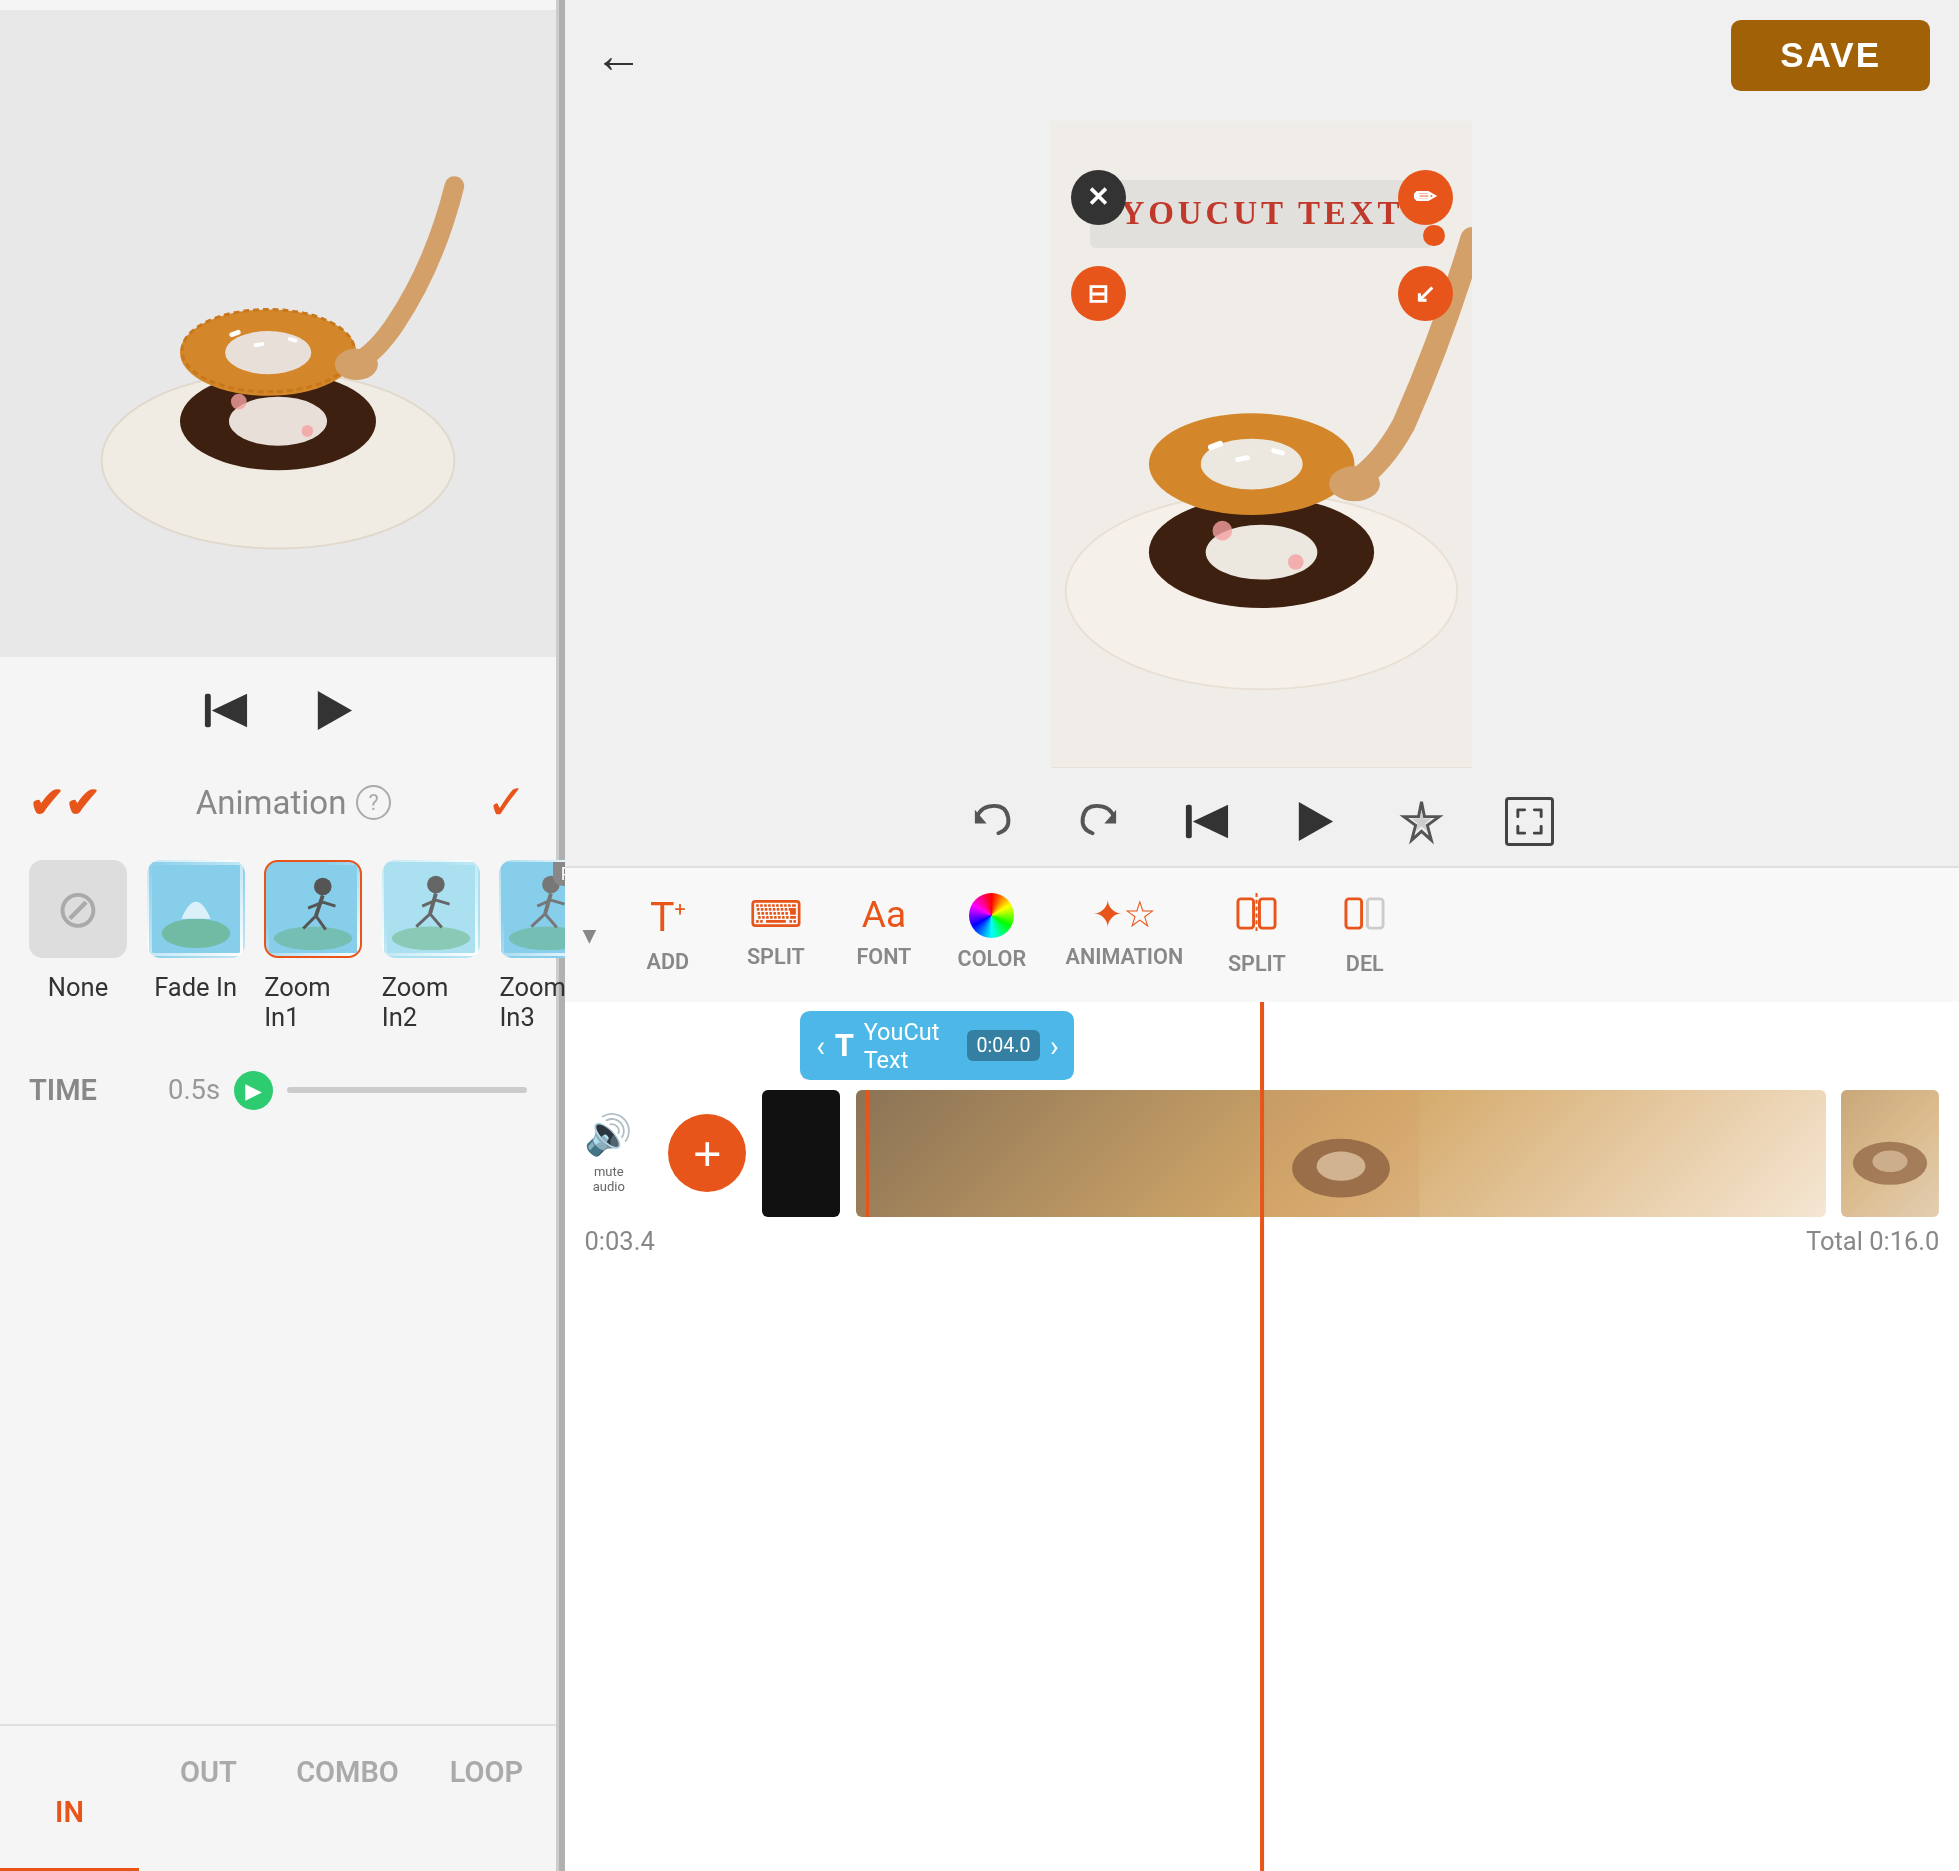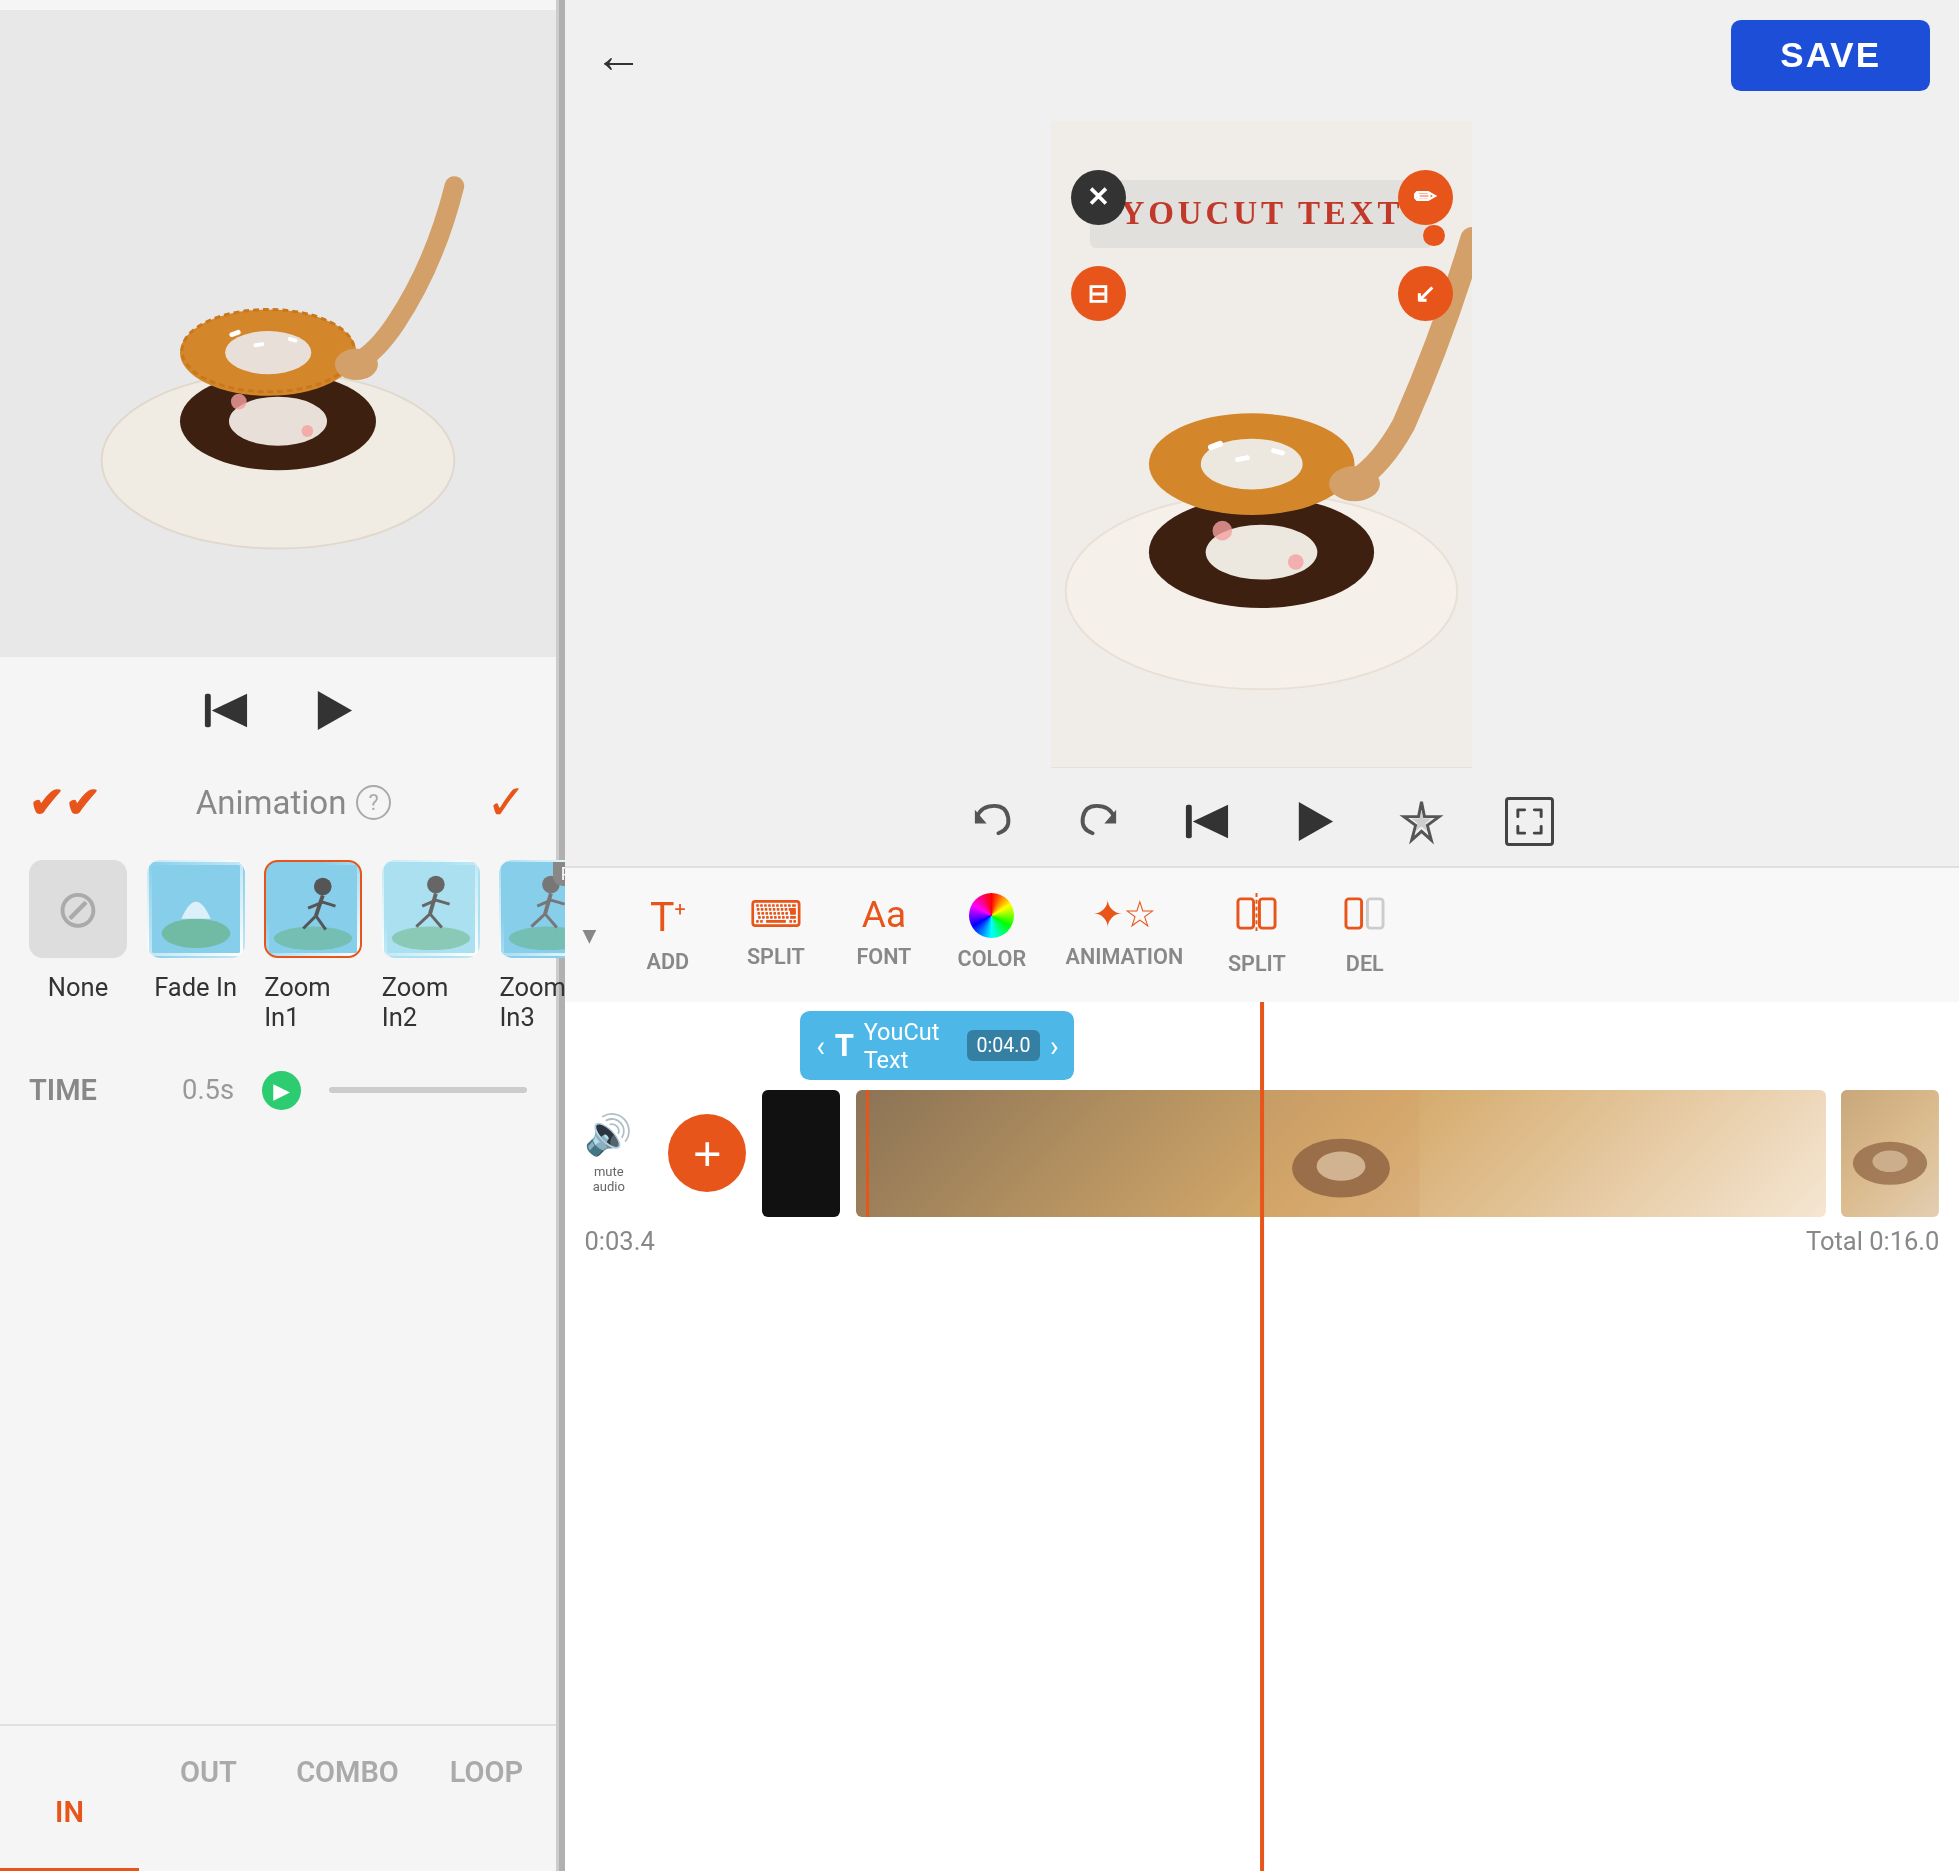--- a/index.html
+++ b/index.html
@@ -151,21 +151,21 @@
       color: white;
       font-size: 17.6px;
       padding: 2px 7.8px;
       border-radius: 0 9.8px 0 9.8px;
     }
 
     
     .time-row {
       display: flex;
       align-items: center;
-      gap: 28px;
+      gap: 14px;
       padding: 19.6px 29px;
       width: 100%;
     }
 
     .time-label {
       font-size: 29px;
       color: #888;
       font-weight: 600;
       width: 88px;
     }
@@ -254,21 +254,21 @@
 
     .back-btn {
       background: none;
       border: none;
       cursor: pointer;
       font-size: 49px;
       color: #333;
     }
 
     .save-btn {
-      background: #1d4ed8;
+      background: #a16207;
       color: white;
       border: none;
       border-radius: 9.8px;
       padding: 15.7px 49px;
       font-size: 35px;
       font-weight: 700;
       cursor: pointer;
       letter-spacing: 2px;
     }
 

